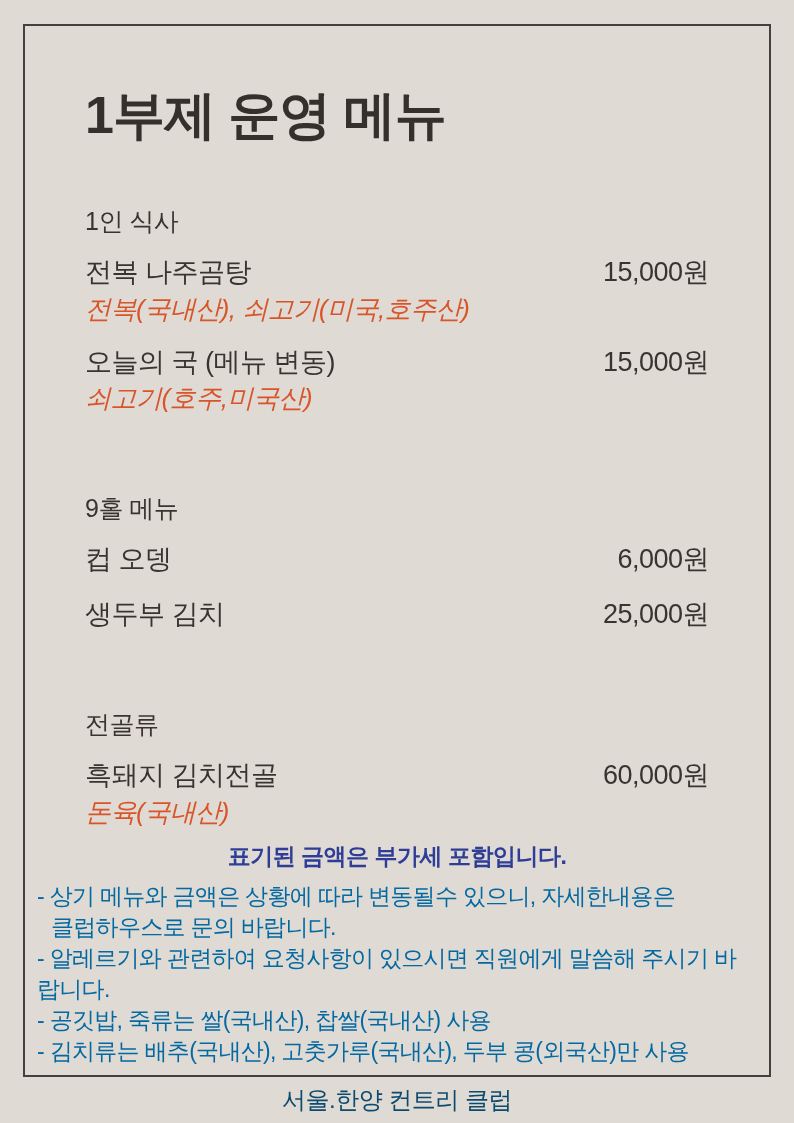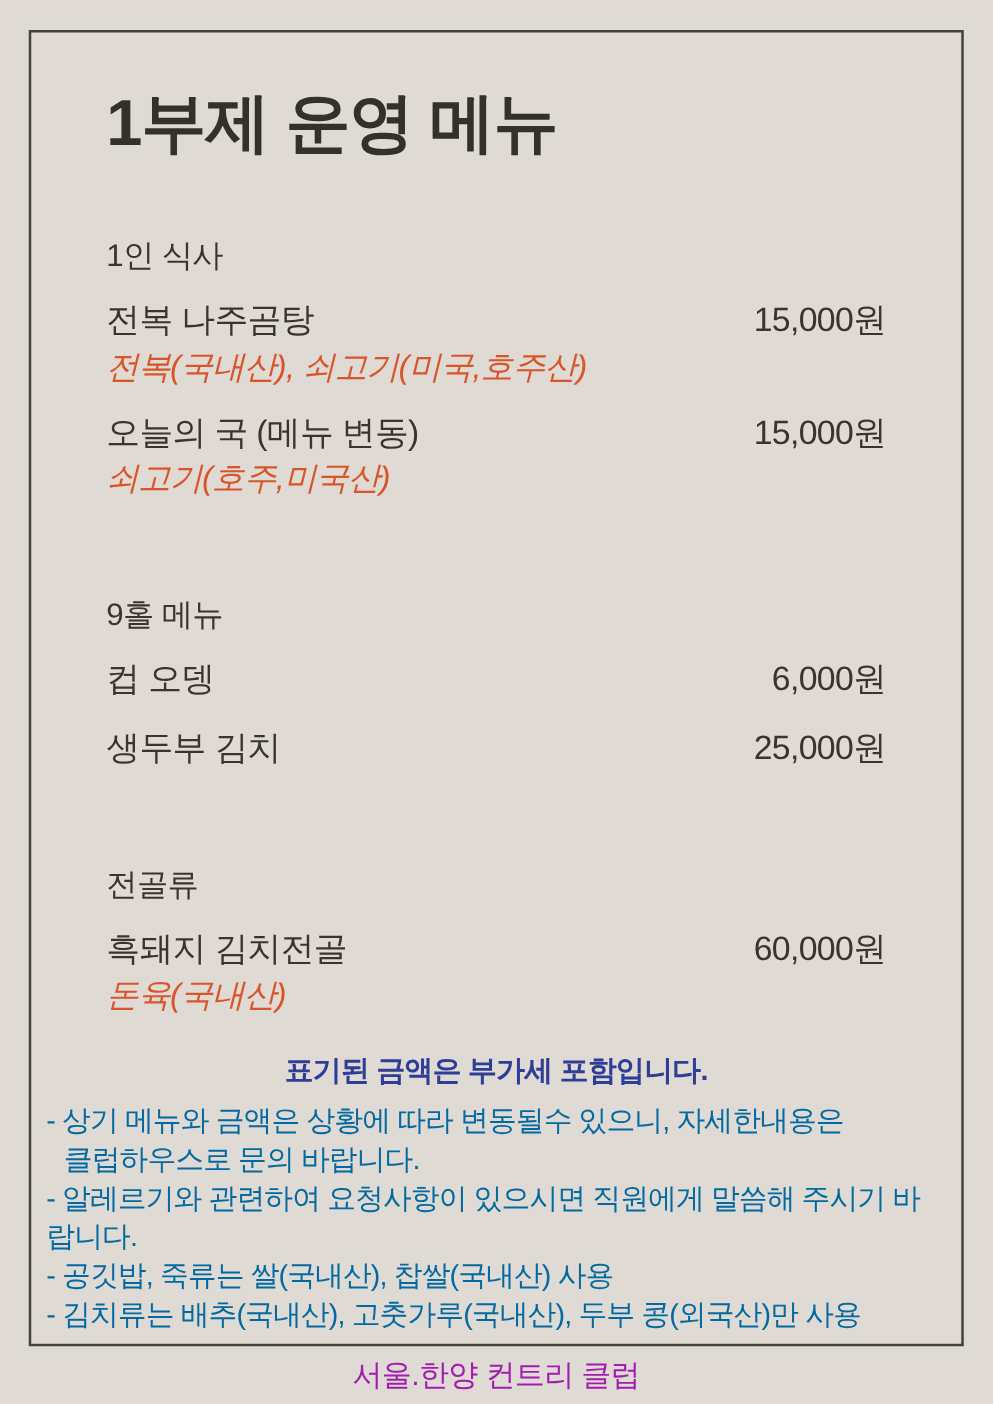--- a/index.html
+++ b/index.html
@@ -9,21 +9,21 @@
     font-family: "Liberation Sans", "DejaVu Sans", sans-serif;
     color: #393430;
     overflow: hidden;
     position: relative;
   }
   .frame {
     position: absolute;
     left: 23px; top: 24px;
     width: 748px; height: 1053px;
     border: 2px solid #44403c;
-    padding: 0 60px;
+    padding: 16px 60px;
   }
   .page-title {
     margin-top: 44px;
     font-size: 52px;
     font-weight: 800;
     letter-spacing: -1px;
     color: #34302c;
     line-height: 1.15;
   }
   .menu-sections { margin-top: 62px; }
@@ -76,21 +76,21 @@
   }
   .note-line.indent { padding-left: 14px; }
   .page-footer {
     position: absolute;
     left: 0; top: 1084px;
     width: 794px;
     text-align: center;
     font-size: 24px;
     font-weight: 500;
     letter-spacing: -0.5px;
-    color: #a21caf;
+    color: #0c4a6e;
   }
 </style>
 </head>
 <body>
 
 <div class="frame">
 
   <h1 class="page-title">1부제 운영 메뉴</h1>
 
   <div class="menu-sections">

